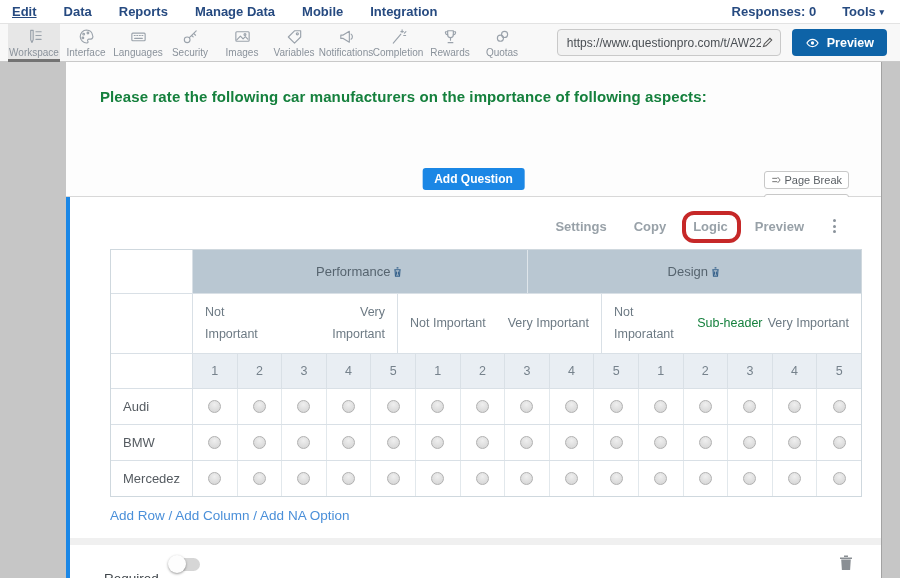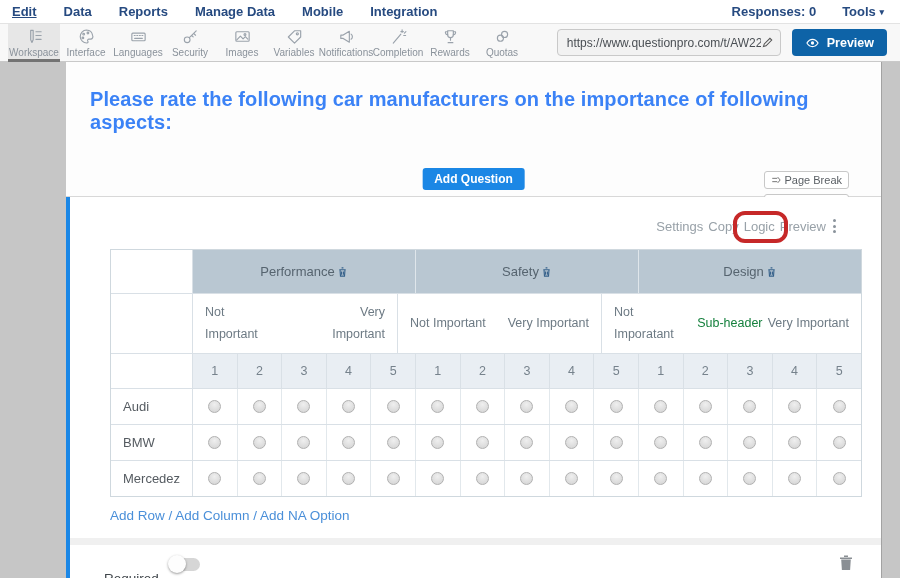--- a/index.html
+++ b/index.html
@@ -43,39 +43,39 @@
   .previewbtn svg { width:15px; height:12px; }
 
   
   .page { position:absolute; top:62px; left:66px; width:815px; height:516px;
     background:#fff; }
   .rightstrip { position:absolute; top:62px; right:0; width:19px; height:516px;
     background:#c6c6c6; border-left:1px solid #a2a2a2; }
 
   .section1 { height:135px; background:#fdfdfd; border-bottom:1px solid #d8d8d8;
     position:relative; }
-  .qtext { position:absolute; top:26px; left:24px; font-size:20px;
-    font-weight:bold; color:#3b82f6; letter-spacing:.1px; }
+  .qtext { position:absolute; top:26px; left:34px; font-size:15px;
+    font-weight:bold; color:#15803d; letter-spacing:.1px; }
   .addq { position:absolute; top:106px; left:50%; transform:translateX(-50%);
     background:#1b87e5; color:#fff; border:none; border-radius:3px;
     font-size:12px; font-weight:bold; padding:4px 12px; cursor:pointer;
     font-family:"Liberation Sans", sans-serif; }
   .sidebtns { position:absolute; top:109px; right:32px; display:flex; gap:5px;flex-direction:column; }
   .minibtn { height:18px; display:flex; align-items:center; gap:4px;
     background:#fff; border:1px solid #c8c8c8; border-radius:3px;
     font-size:11px; color:#5a5f64; padding:0 6px; cursor:pointer;
     font-family:"Liberation Sans", sans-serif; }
   .minibtn svg { width:10px; height:10px; stroke:#777; fill:none; stroke-width:1.2; }
   .sepbox { width:8px; height:8px; border:1px solid #8a8a8a; display:inline-block; }
 
   
   .qblock { position:relative; height:381px; background:#fff;
     border-left:4px solid #1b87e6; }
   .qmenu { display:flex; justify-content:flex-end; align-items:center;
-    gap:5px; padding:20px 41px 0 0; font-size:13px; color:#98a1a8; }
+    gap:27px; padding:20px 41px 0 0; font-size:13px; color:#98a1a8;font-weight:bold; }
   .qmenu .mitem { cursor:pointer; }
   .logicwrap { position:relative; }
   .logicring { position:absolute; top:-8px; left:-11px; right:-13px;
     bottom:-9px; border:4px solid #c62828; border-radius:12px;
     pointer-events:none; }
   .kebab { display:flex; flex-direction:column; gap:2.5px; padding:2px 4px;
     cursor:pointer; margin-left:-2px; }
   .kebab i { width:3px; height:3px; border-radius:50%; background:#8a939b; }
 
   
@@ -279,26 +279,20 @@
 
       <div class="trow grouprow">
         <div class="lblcol"></div>
         <div class="gcell">
           <span>Performance</span>
           <svg viewBox="0 0 12 13">
               <path d="M2.5 4h7M5 2h2M3.3 4l.5 7h4.4l.5-7M5 6v3.5M7 6v3.5"></path>
             </svg>
         </div>
         <div class="gcell">
-          <span>Safety</span>
-          <svg viewBox="0 0 12 13">
-              <path d="M2.5 4h7M5 2h2M3.3 4l.5 7h4.4l.5-7M5 6v3.5M7 6v3.5"></path>
-            </svg>
-        </div>
-        <div class="gcell">
           <span>Design</span>
           <svg viewBox="0 0 12 13">
               <path d="M2.5 4h7M5 2h2M3.3 4l.5 7h4.4l.5-7M5 6v3.5M7 6v3.5"></path>
             </svg>
         </div>
       </div>
 
       <div class="trow subrow">
         <div class="lblcol"></div>
         <div class="scell sc1">

